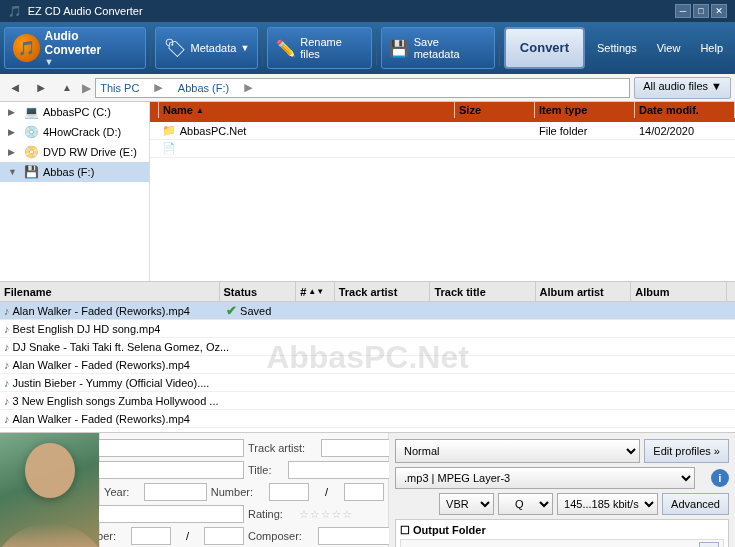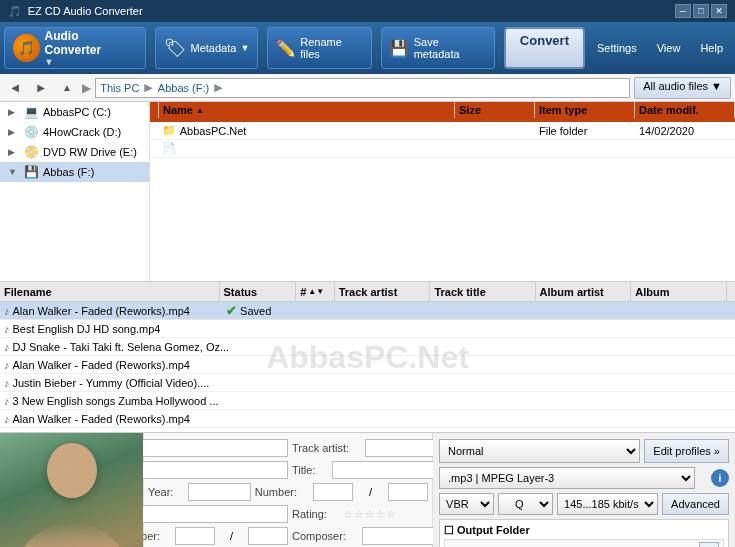--- a/index.html
+++ b/index.html
@@ -10,29 +10,29 @@
     .title-bar-left { display: flex; align-items: center; gap: 6px; font-size: 11px; }
     .title-bar-controls { display: flex; gap: 2px; }
     .title-btn { width: 16px; height: 14px; background: #4a6a8c; border: 1px solid #6a8aac; color: white; font-size: 9px; display: flex; align-items: center; justify-content: center; cursor: pointer; }
 
     
     .toolbar { background: linear-gradient(to bottom, #2c6aa0, #1a4a7a); height: 52px; display: flex; align-items: center; padding: 0 4px; gap: 2px; }
     .toolbar-btn { background: linear-gradient(to bottom, #3a7abf, #1e5590); border: 1px solid #4a8acf; color: white; height: 42px; display: flex; align-items: center; gap: 4px; padding: 0 8px; cursor: pointer; border-radius: 3px; font-size: 11px; }
     .toolbar-btn .icon-circle { width: 28px; height: 28px; border-radius: 50%; background: radial-gradient(circle at 35% 35%, #ff9900, #cc5500); display: flex; align-items: center; justify-content: center; font-size: 14px; }
     .toolbar-btn-text { display: flex; flex-direction: column; }
     .toolbar-sep { width: 1px; height: 36px; background: #3a5a7a; margin: 0 2px; }
-    .convert-btn { background: linear-gradient(to bottom, #e8f0f8, #c0d0e8); border: 2px solid #6a8ab8; color: #1a3a6a; font-weight: bold; font-size: 13px; height: 42px; padding: 4px 14px; cursor: pointer; border-radius: 4px; }
+    .convert-btn { background: linear-gradient(to bottom, #e8f0f8, #c0d0e8); border: 2px solid #6a8ab8; color: #1a3a6a; font-weight: bold; font-size: 13px; height: 42px; padding: 11px 14px; cursor: pointer; border-radius: 4px; }
     .settings-btn { color: white; background: transparent; border: none; padding: 4px 8px; cursor: pointer; font-size: 11px; }
     .right-toolbar { margin-left: auto; display: flex; align-items: center; gap: 4px; }
 
     
     .address-bar { background: #f5f5f5; height: 28px; display: flex; align-items: center; border-bottom: 1px solid #ccc; padding: 0 4px; gap: 4px; }
     .nav-btn { width: 22px; height: 22px; background: transparent; border: 1px solid transparent; cursor: pointer; display: flex; align-items: center; justify-content: center; font-size: 10px; color: #555; border-radius: 2px; }
     .address-path { flex: 1; height: 20px; border: 1px solid #aaa; background: white; padding: 0 4px; font-size: 11px; display: flex; align-items: center; }
-    .address-path-inner { display: flex; align-items: center; gap: 4px; }
+    .address-path-inner { display: flex; align-items: center; gap: 14px; }
     .path-part { color: #1a5a9a; cursor: pointer; }
     .path-sep { color: #888; margin: 0 1px; }
     .all-audio-btn { background: linear-gradient(to bottom, #e8f0f8, #d0dcea); border: 1px solid #a0b0c8; padding: 2px 8px; cursor: pointer; font-size: 11px; border-radius: 2px; height: 22px; }
 
     
     .main-layout { display: flex; height: 180px; border-bottom: 1px solid #ccc; }
     
     
     .tree-panel { width: 150px; background: white; border-right: 1px solid #ddd; overflow-y: auto; font-size: 11px; }
     .tree-item { height: 20px; display: flex; align-items: center; padding-left: 8px; gap: 4px; cursor: pointer; white-space: nowrap; }
@@ -74,21 +74,21 @@
 
     
     .right-panel { flex: 1; background: #f0f0f0; padding: 6px; display: flex; flex-direction: column; gap: 4px; }
     .profile-row { display: flex; gap: 4px; align-items: center; }
     .profile-select { flex: 1; height: 24px; border: 1px solid #aaa; background: linear-gradient(to bottom, #fff, #e8e8e8); font-size: 11px; padding: 0 4px; }
     .edit-profiles-btn { height: 24px; padding: 0 8px; background: linear-gradient(to bottom, #f0f4f8, #d8e0ec); border: 1px solid #a0b0c8; font-size: 11px; cursor: pointer; }
     .format-row { display: flex; gap: 16px; align-items: center; }
     .format-select { flex: 1; height: 22px; border: 1px solid #aaa; background: linear-gradient(to bottom, #fff, #e8e8e8); font-size: 11px; padding: 0 4px; }
     .info-icon { width: 18px; height: 18px; border-radius: 50%; background: #3a7abf; color: white; display: flex; align-items: center; justify-content: center; font-size: 10px; font-weight: bold; }
     .quality-row { display: flex; gap: 4px; align-items: center; }
-    .quality-select-sm { width: 55px; height: 22px; border: 1px solid #aaa; background: linear-gradient(to bottom, #fff, #e8e8e8); font-size: 11px; padding: 0 2px; }
+    .quality-select-sm { width: 55px; height: 22px; border: 1px solid #aaa; background: linear-gradient(to bottom, #fff, #e8e8e8); font-size: 11px; padding: 0 2px; margin-left: 44px; }
     .quality-select-q { width: 55px; height: 22px; border: 1px solid #aaa; background: linear-gradient(to bottom, #fff, #e8e8e8); font-size: 11px; padding: 0 12px; }
     .quality-select-kbps { flex: 1; height: 22px; border: 1px solid #aaa; background: linear-gradient(to bottom, #fff, #e8e8e8); font-size: 11px; padding: 0 2px; }
     .advanced-btn { height: 22px; padding: 0 8px; background: linear-gradient(to bottom, #f0f4f8, #d8e0ec); border: 1px solid #a0b0c8; font-size: 11px; cursor: pointer; }
     .output-section { border: 1px solid #ccc; background: white; padding: 4px; }
     .output-header { font-weight: bold; font-size: 11px; margin-bottom: 2px; }
     .output-path { font-size: 11px; color: #444; background: #f8f8f8; border: 1px solid #ddd; padding: 2px 4px; display: flex; align-items: center; justify-content: space-between; }
     .folder-browse-btn { width: 20px; height: 18px; background: linear-gradient(to bottom, #f0f4f8, #d0dcea); border: 1px solid #a0b0c8; cursor: pointer; display: flex; align-items: center; justify-content: center; font-size: 11px; }
 
     
     .file-rows::-webkit-scrollbar { width: 12px; }

